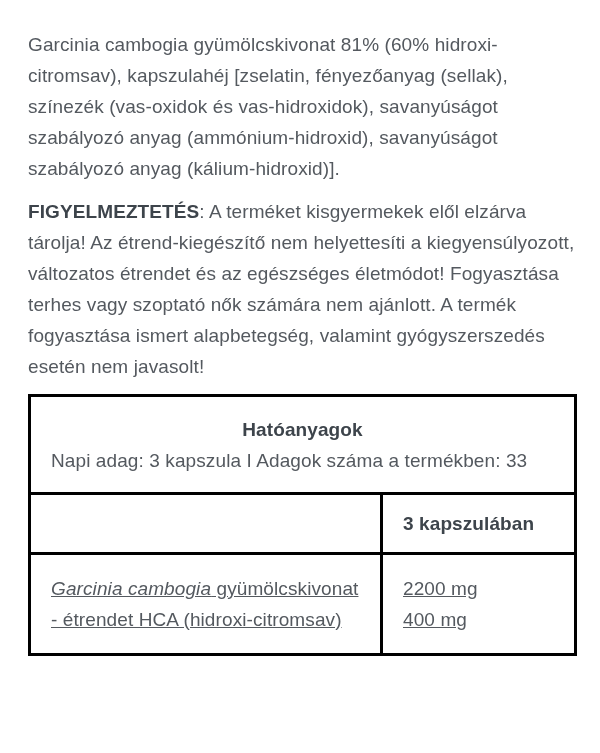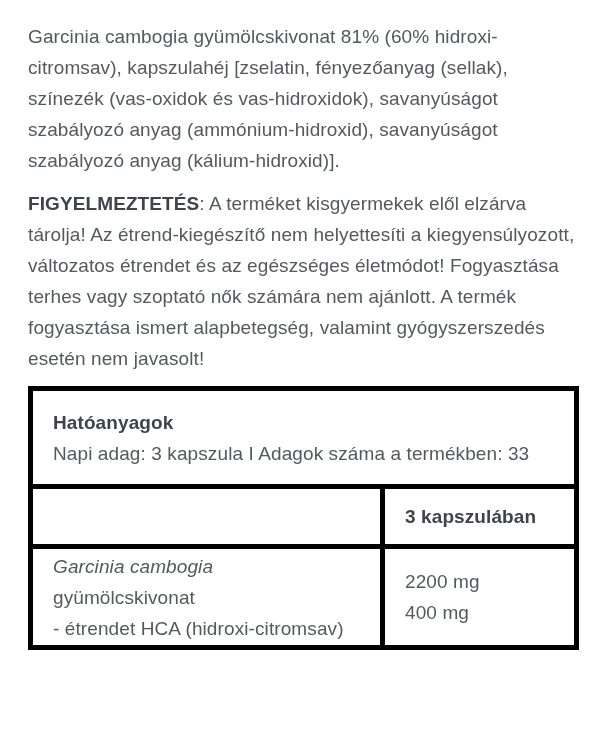--- a/index.html
+++ b/index.html
@@ -11,53 +11,55 @@
     width: 600px;
     height: 753px;
     font-family: "Liberation Sans", "DejaVu Sans", sans-serif;
     color: #54595f;
     overflow: hidden;
   }
   .content {
     padding: 21px 18px 0 28px;
   }
   p.body-text {
-    margin: 0 0 12px 0;
+    margin: 8px 0 12px 0;
     font-size: 19px;
     line-height: 31px;
     font-weight: 400;
     letter-spacing: 0.1px;
   }
   .bold-dark {
     font-weight: 700;
     color: #3d444b;
+    text-align: center;
   }
   table.ingredients {
     border-collapse: collapse;
     table-layout: fixed;
     width: 546px;
     margin-top: 10px;
     font-size: 19px;
     line-height: 31px;
   }
   table.ingredients td {
-    border: 5px solid #000000;
+    border: 3px solid #000000;
     vertical-align: middle;
     box-sizing: border-box;
     padding: 0 20px;
     letter-spacing: 0.1px;
   }
   td.table-head-cell {
     height: 98px;
   }
   tr.col-header-row td {
     height: 60px;
   }
   tr.data-row td {
     height: 101px;
+    text-decoration: underline;
   }
   .col-name  { width: 352px; }
   .col-amount{ width: 194px; }
   td.amount-header-cell, td.amount-cell {
     padding-left: 24px;
   }
   .latin { font-style: italic; }
 </style>
 </head>
 <body>

